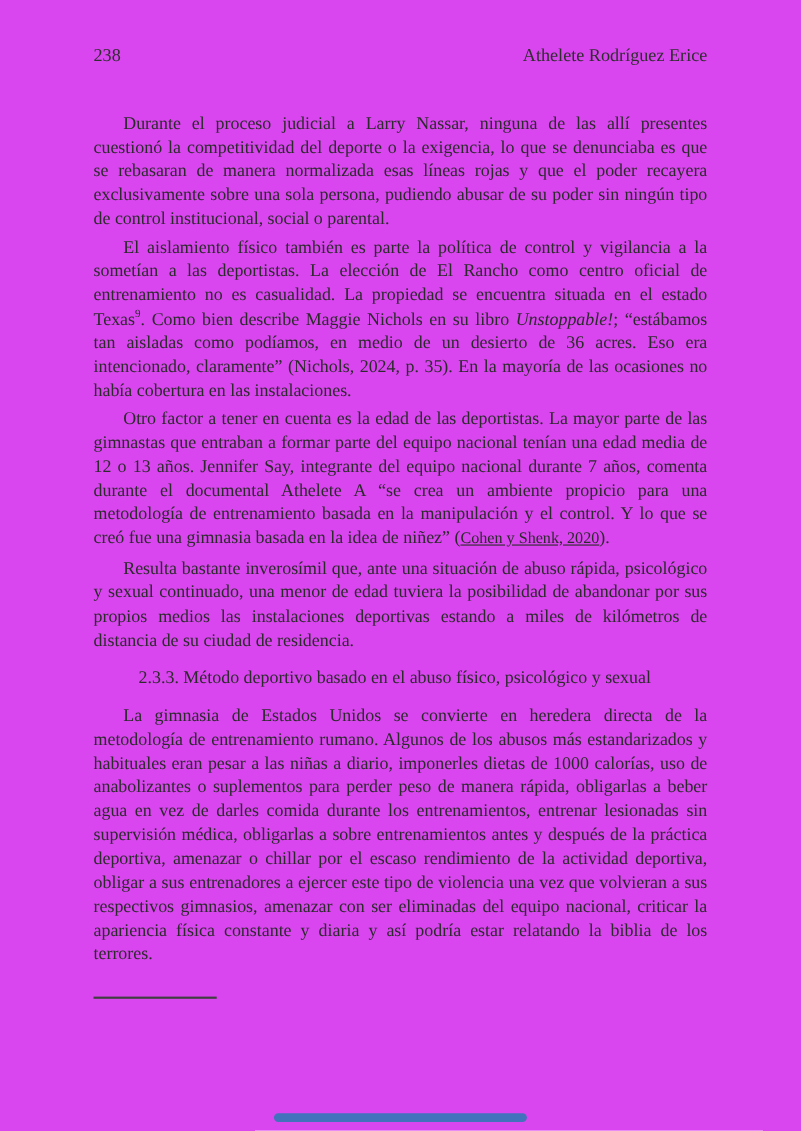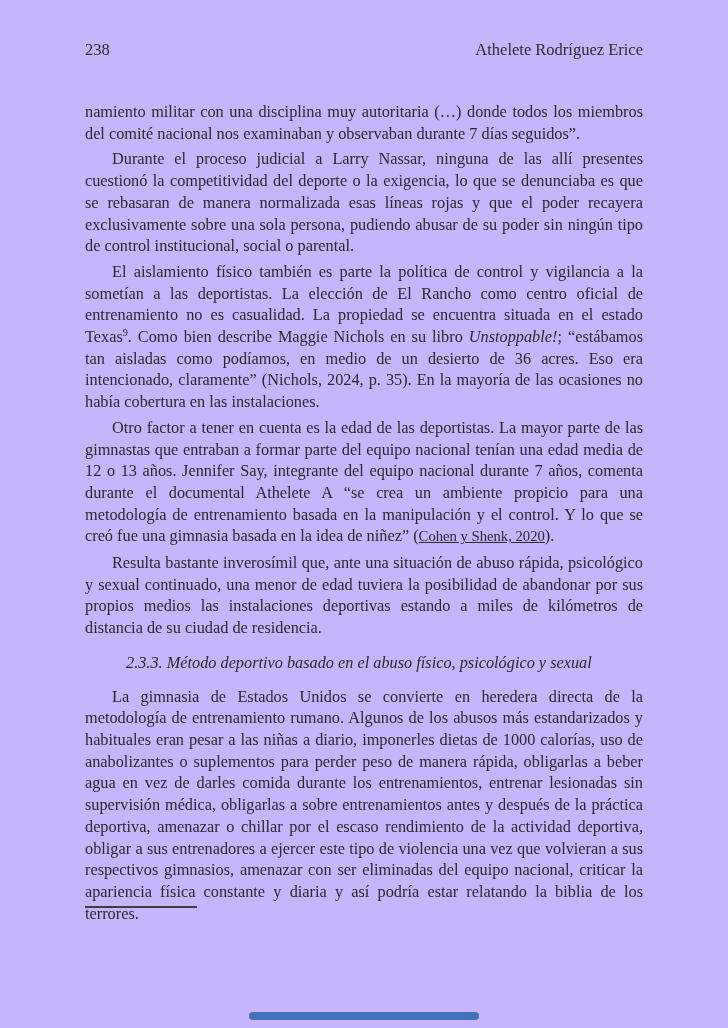--- a/index.html
+++ b/index.html
@@ -4,21 +4,21 @@
 <style>
   html, body {
     margin: 0;
     padding: 0;
     background: #ffffff;
   }
   .page {
     position: relative;
     width: 728px;
     height: 1028px;
-    background: #c4b5fd;
+    background: #d946ef;
     font-family: "Liberation Serif", "DejaVu Serif", serif;
     color: #2b2b2b;
     overflow: hidden;
   }
   .running-header {
     position: absolute;
     top: 40px;
     left: 85px;
     width: 558px;
     display: flex;
@@ -35,21 +35,20 @@
     line-height: 21.7px;
     text-align: justify;
   }
   .content p {
     margin: 0 0 4px 0;
   }
   .content p.indent {
     text-indent: 27px;
   }
   .content p.heading {
-    font-style: italic;
     text-align: left;
     text-indent: 0;
     margin: 13px 0 12px 41px;
   }
   .content sup {
     font-size: 0.62em;
     line-height: 0;
     vertical-align: super;
   }
   .content em {
@@ -98,21 +97,20 @@
 <body>
 
 <div class="page">
 
   <div class="running-header">
     <span>238</span>
     <span>Athelete Rodríguez Erice</span>
   </div>
 
   <div class="content" id="content">
-      <p class="para"><span>namiento militar con una disciplina muy autoritaria (…) donde todos los miembros del comité nacional nos examinaban y observaban durante 7 días seguidos”.</span></p>
       <p class="para indent"><span>Durante el proceso judicial a Larry Nassar, ninguna de las allí presentes cuestionó la competitividad del deporte o la exigencia, lo que se denunciaba es que se rebasaran de manera normalizada esas líneas rojas y que el poder recayera exclusivamente sobre una sola persona, pudiendo abusar de su poder sin ningún tipo de control institucional, social o parental.</span></p>
       <p class="para indent"><span>El aislamiento físico también es parte la política de control y vigilancia a la sometían a las deportistas. La elección de El Rancho como centro oficial de entrenamiento no es casualidad. La propiedad se encuentra situada en el estado Texas</span><sup>9</sup><span>. Como bien describe Maggie Nichols en su libro </span><em>Unstoppable!</em><span>; “estábamos tan aisladas como podíamos, en medio de un desierto de 36 acres. Eso era intencionado, claramente” (Nichols, 2024, p. 35). En la mayoría de las ocasiones no había cobertura en las instalaciones.</span></p>
       <p class="para indent"><span>Otro factor a tener en cuenta es la edad de las deportistas. La mayor parte de las gimnastas que entraban a formar parte del equipo nacional tenían una edad media de 12 o 13 años. Jennifer Say, integrante del equipo nacional durante 7 años, comenta durante el documental Athelete A “se crea un ambiente propicio para una metodología de entrenamiento basada en la manipulación y el control. Y lo que se creó fue una gimnasia basada en la idea de niñez” (</span><span class="small">Cohen y Shenk, 2020</span><span>).</span></p>
       <p class="para indent"><span>Resulta bastante inverosímil que, ante una situación de abuso rápida, psicológico y sexual continuado, una menor de edad tuviera la posibilidad de abandonar por sus propios medios las instalaciones deportivas estando a miles de kilómetros de distancia de su ciudad de residencia.</span></p>
       <p class="heading"><span>2.3.3. Método deportivo basado en el abuso físico, psicológico y sexual</span></p>
       <p class="para indent"><span>La gimnasia de Estados Unidos se convierte en heredera directa de la metodología de entrenamiento rumano. Algunos de los abusos más estandarizados y habituales eran pesar a las niñas a diario, imponerles dietas de 1000 calorías, uso de anabolizantes o suplementos para perder peso de manera rápida, obligarlas a beber agua en vez de darles comida durante los entrenamientos, entrenar lesionadas sin supervisión médica, obligarlas a sobre entrenamientos antes y después de la práctica deportiva, amenazar o chillar por el escaso rendimiento de la actividad deportiva, obligar a sus entrenadores a ejercer este tipo de violencia una vez que volvieran a sus respectivos gimnasios, amenazar con ser eliminadas del equipo nacional, criticar la apariencia física constante y diaria  y así podría estar relatando la biblia de los terrores.</span></p>
     </div>
 
   <div class="footnote-area">
     <div class="footnote-rule"></div>

